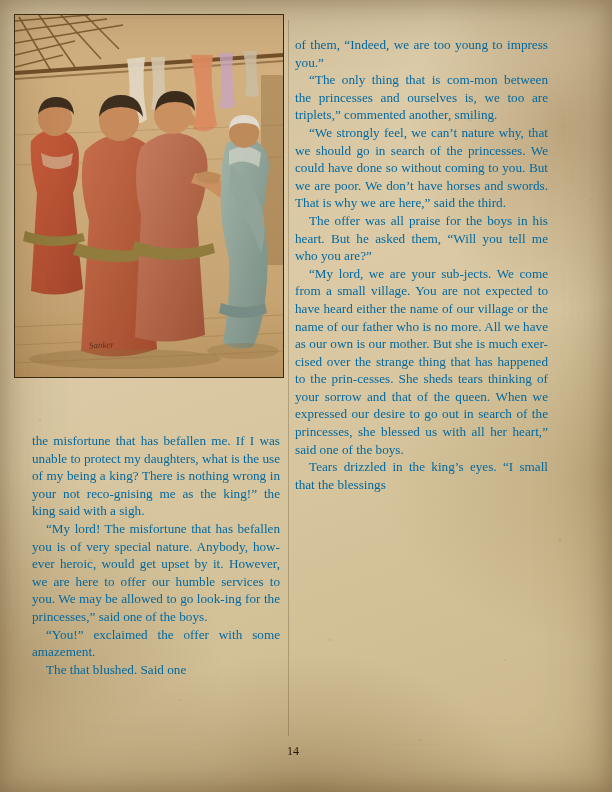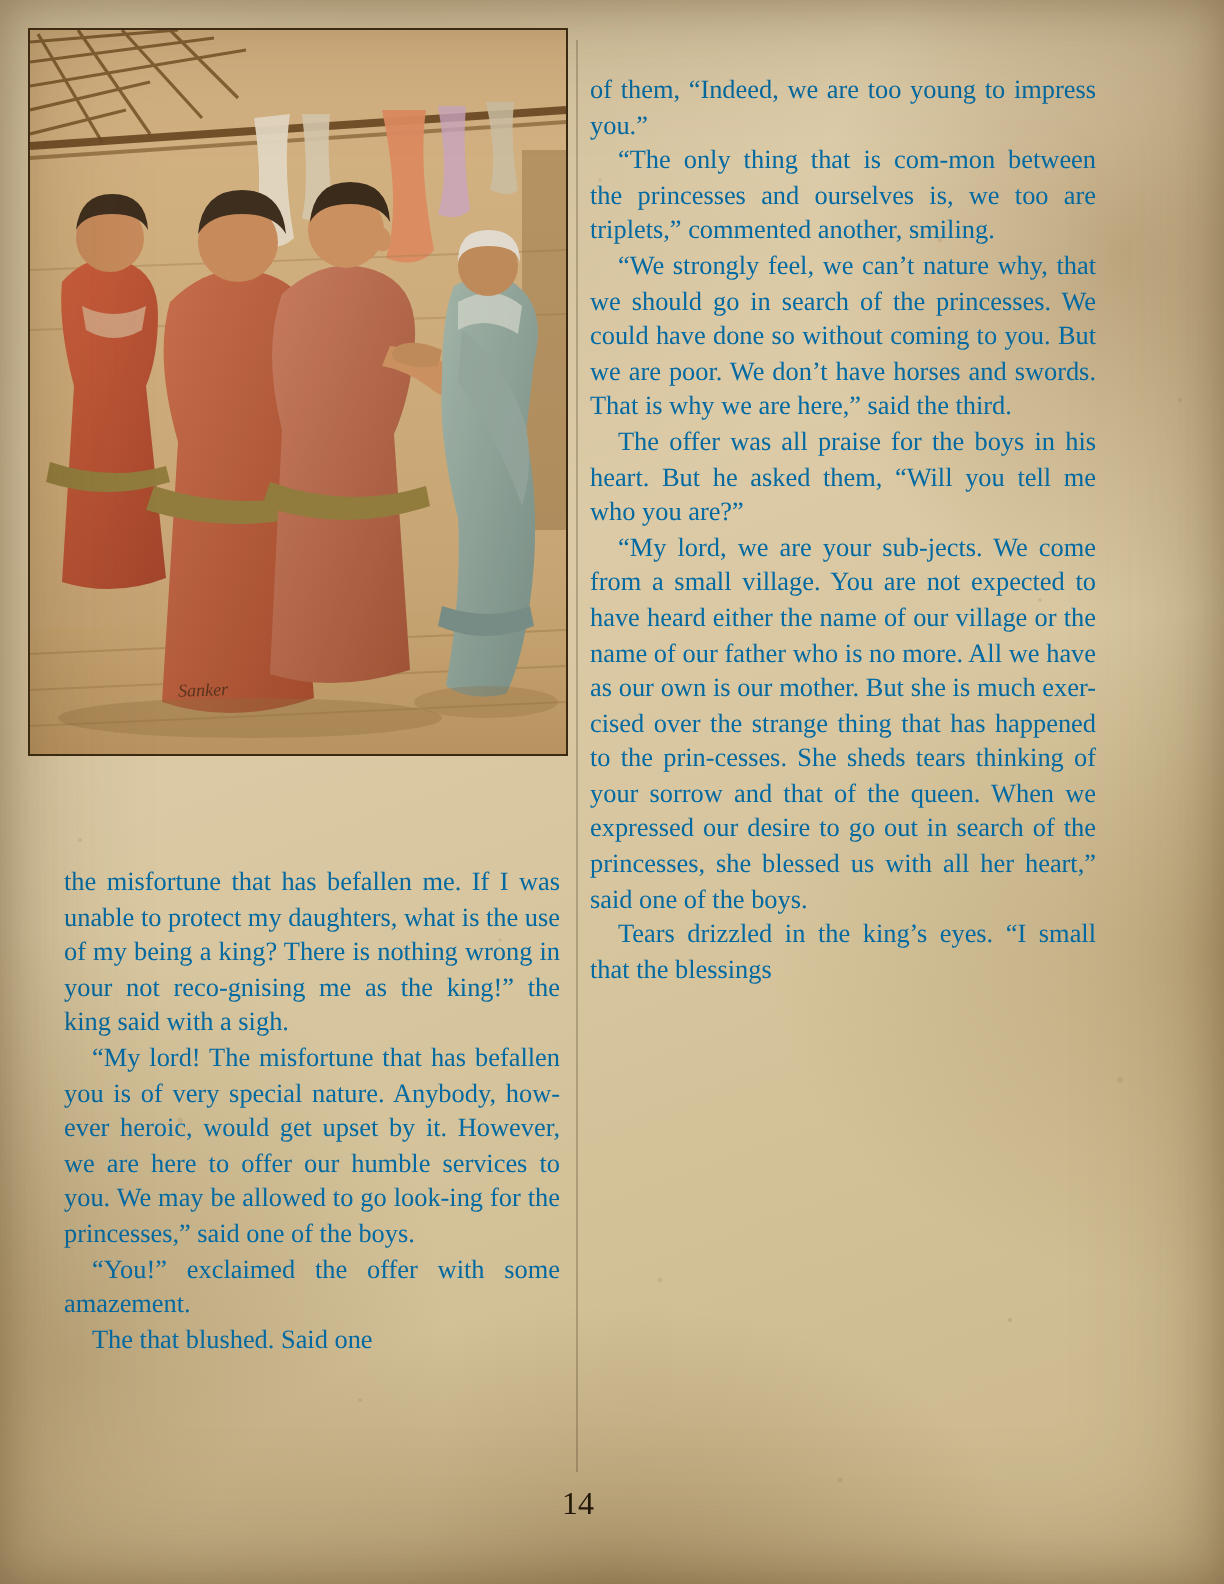--- a/index.html
+++ b/index.html
@@ -95,23 +95,23 @@
     width: 1px;
     height: 716px;
     background: rgba(60,42,20,0.25);
   }
 
   .page-number {
     position: absolute;
     left: 281px;
     top: 744px;
     width: 24px;
-    text-align: left;
-    font-family: "Liberation Serif", serif;
-    font-size: 16px;
+    text-align: center;
+    font-family: "Liberation Serif", serif;
+    font-size: 12px;
     color: #201608;
   }
   .signature {
     position:absolute;
     left: 74px;
     top: 325px;
     font-family: "Liberation Serif", serif;
     font-size: 9px;
     color: #4a2d18;
     font-style: italic;

